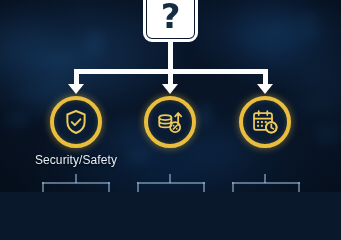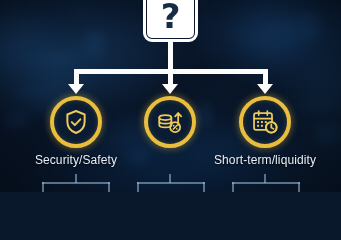--- a/index.html
+++ b/index.html
@@ -214,14 +214,13 @@
         <rect x="8.5" y="11.2" width="1.7" height="1.7" fill="#edc957" stroke="none"></rect>
         <rect x="11.8" y="11.2" width="1.7" height="1.7" fill="#edc957" stroke="none"></rect>
         <rect x="5.2" y="14.4" width="1.7" height="1.7" fill="#edc957" stroke="none"></rect>
         <rect x="8.5" y="14.4" width="1.7" height="1.7" fill="#edc957" stroke="none"></rect>
         <circle cx="17.4" cy="16.6" r="4.6" fill="#0a1c33"></circle>
         <circle cx="17.4" cy="16.6" r="4.6"></circle>
         <path d="M17.4 14.1v2.6l1.9 1.2"></path>
       </svg>
     </div>
   </div>
-  <div class="node-label">Short-term/liquidity</div>
 </div>
 
 </body></html>

